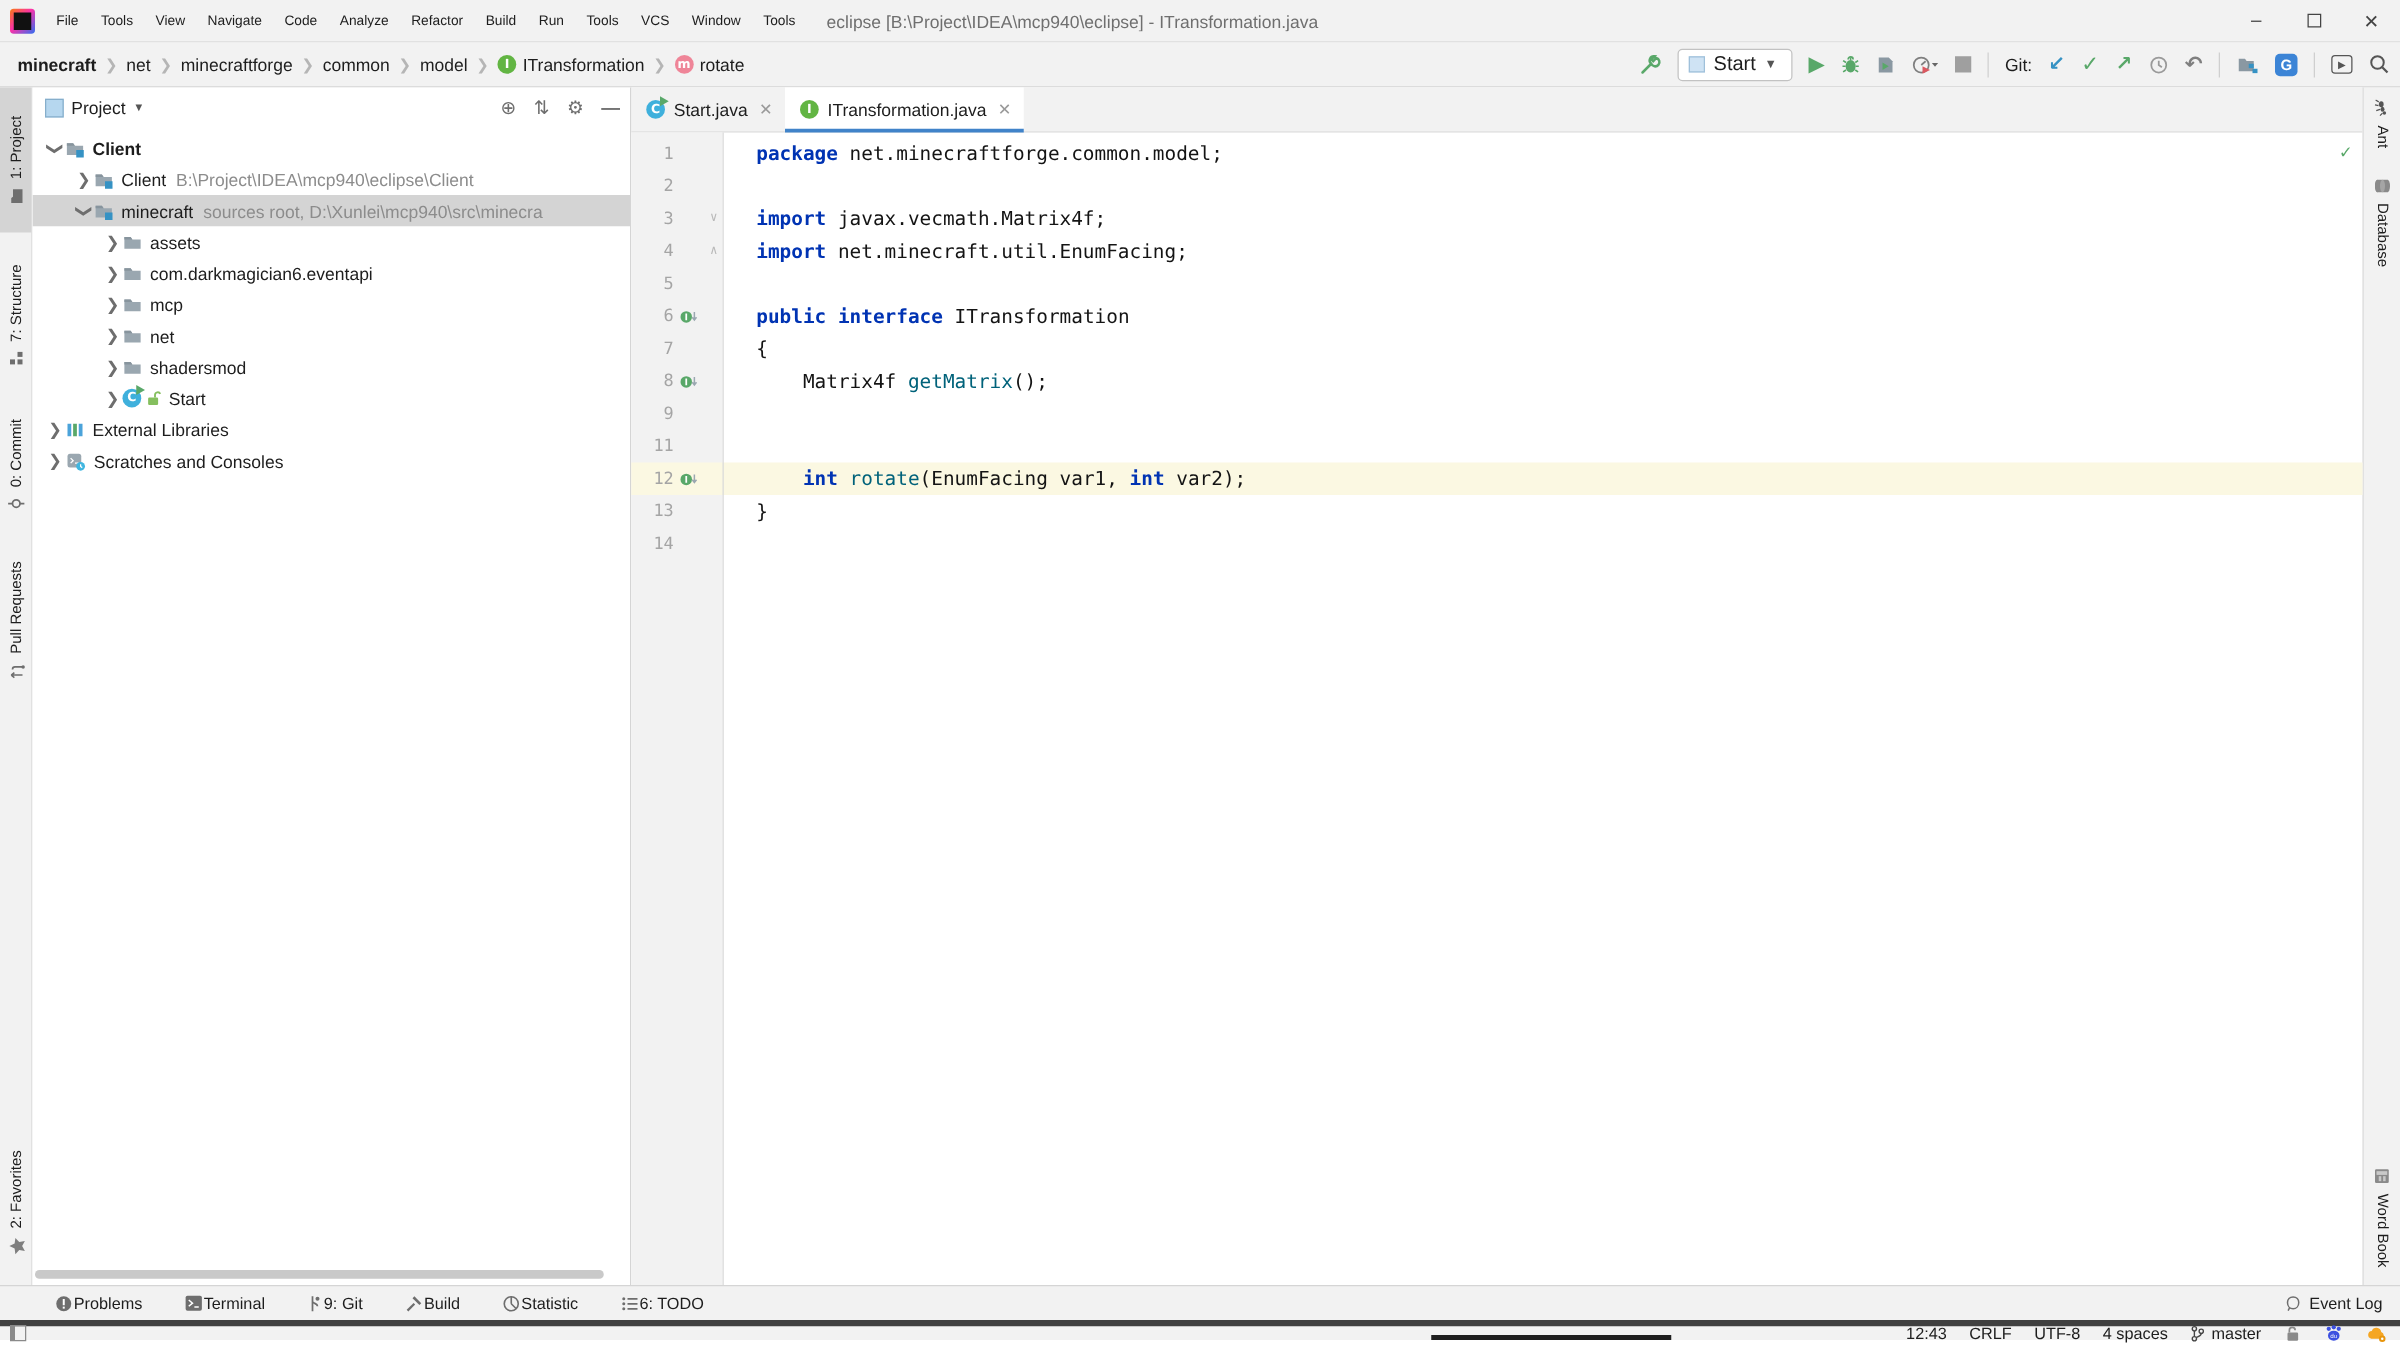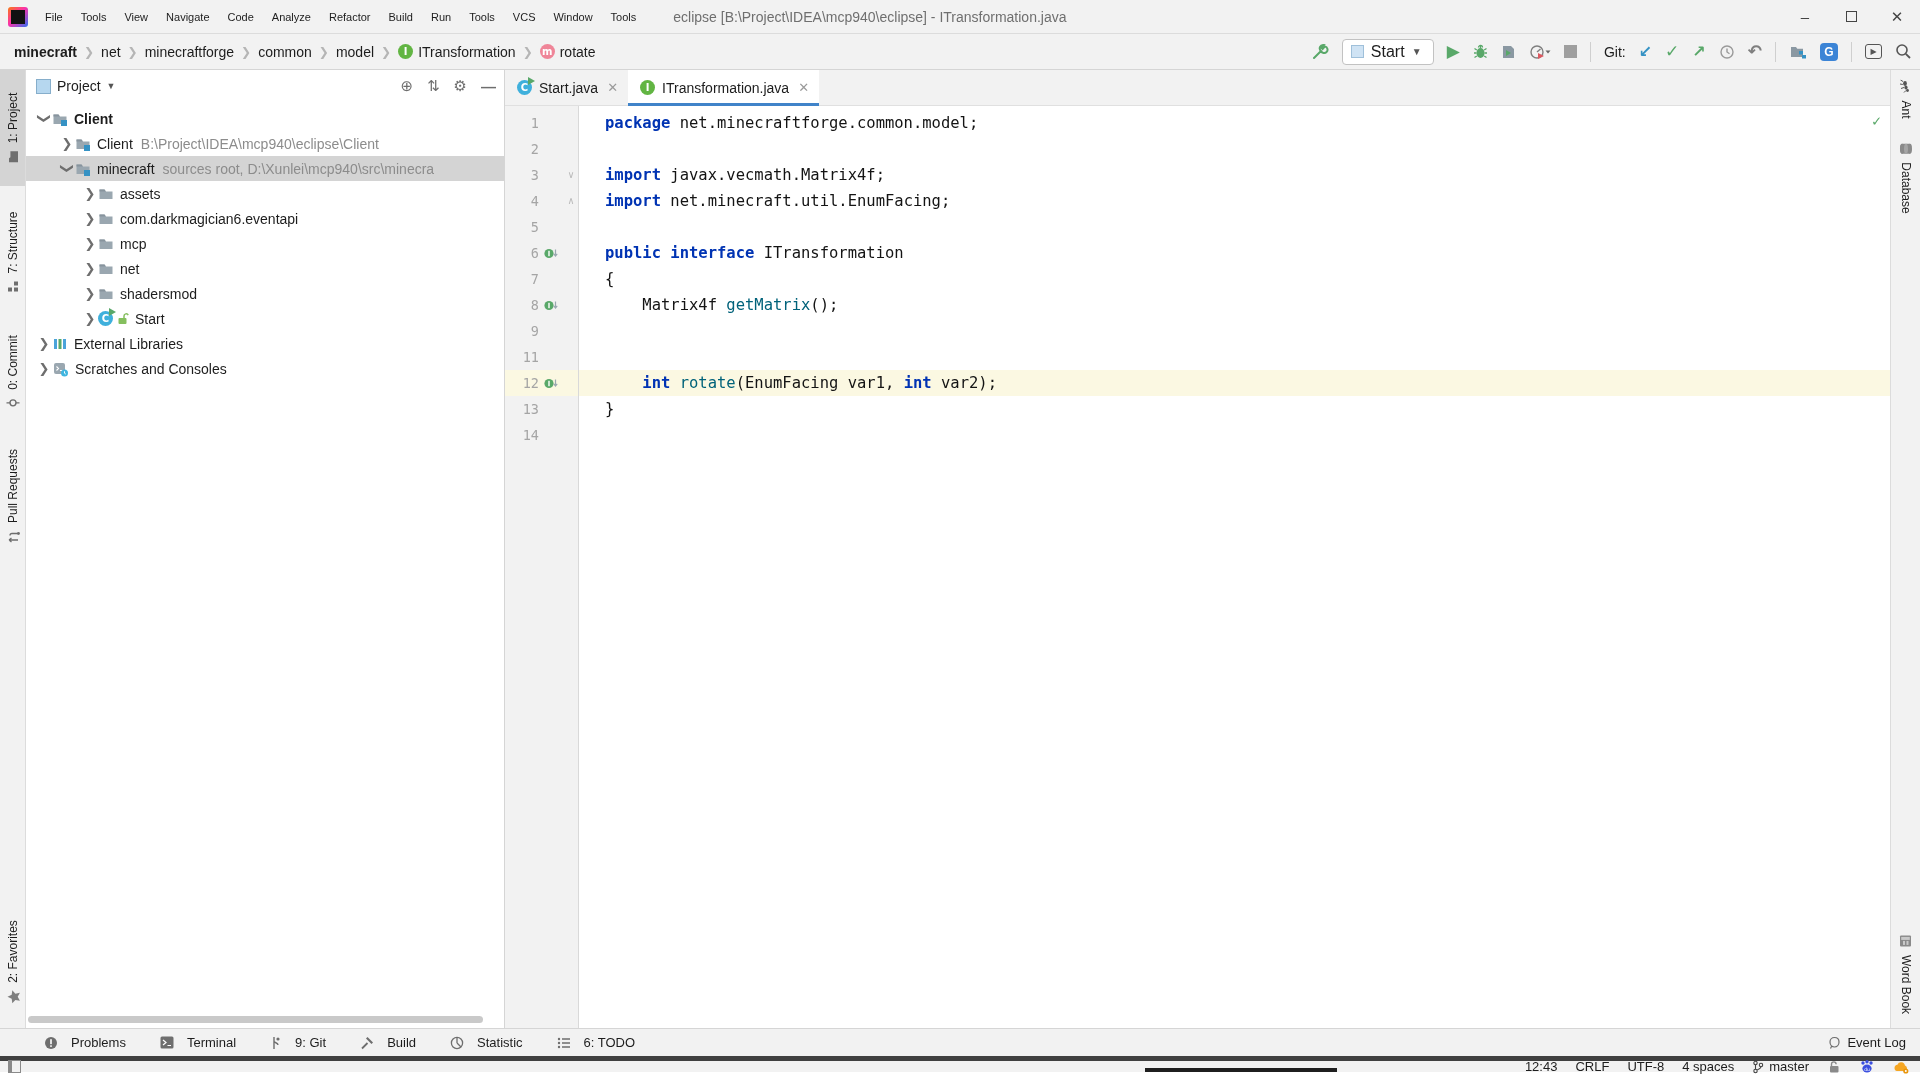--- a/index.html
+++ b/index.html
@@ -6,21 +6,21 @@
   html,body { width:1920px; height:1080px; overflow:hidden; background:#fff;
     font-family:"Liberation Sans","DejaVu Sans",sans-serif; color:#1d1d1d; }
   svg { display:block; }
 
   
   #titlebar { height:34px; background:#f2f2f2; display:flex; align-items:center; border-bottom:1px solid #dcdcdc; }
   .app-logo { width:20px; height:20px; margin:0 8px 0 8px; border-radius:3px;
     background:linear-gradient(135deg,#f97a12,#fc31a8 45%,#2e6ff2); position:relative; }
   .app-logo::after { content:""; position:absolute; left:3px; top:3px; right:3px; bottom:3px; background:#111; }
   .menu-item { padding:0 9px; font-size:11px; line-height:34px; cursor:default; }
-  #window-title { margin-left:28px; font-size:14px; color:#6f6f6f; white-space:nowrap; overflow:hidden; flex:1; }
+  #window-title { margin-left:16px; font-size:14px; color:#6f6f6f; white-space:nowrap; overflow:hidden; flex:1; }
   .win-btns { display:flex; align-items:center; height:100%; }
   .win-btn { width:46px; height:100%; display:flex; align-items:center; justify-content:center; color:#444; font-size:15px; }
   .max-glyph { width:11px; height:11px; border:1.2px solid #444; }
 
   
   #navbar { height:36px; background:#f2f2f2; display:flex; align-items:center; border-bottom:1px solid #d5d5d5; padding:0 8px 0 12px; }
   #breadcrumbs { display:flex; align-items:center; font-size:14px; }
   .crumb { display:flex; align-items:center; gap:5px; padding:0 2px; }
   .crumb.bold { font-weight:bold; }
   .crumb-sep { color:#b5b5b5; margin:0 5px; font-size:12px; }
@@ -89,21 +89,21 @@
   .g-icon { width:25px; flex:0 0 25px; display:flex; align-items:center; justify-content:center; }
   .g-fold { width:14px; flex:0 0 14px; color:#b9b9b9; font-size:10px; text-align:center; }
   .code-cell { white-space:pre; padding-left:27px; }
   .tk-k { color:#0033b3; font-weight:bold; }
   .tk-p { color:#141414; }
   .tk-m { color:#00627a; }
   #inspect-ok { position:absolute; top:6px; right:9px; color:#59a869; font-size:15px; font-weight:bold; z-index:6; }
 
   
   #bottombar { height:28px; background:#f2f2f2; border-top:1px solid #d5d5d5; display:flex; align-items:center; padding:0 14px 0 44px; font-size:13px; gap:34px; }
-  .bb-item { display:flex; align-items:center; gap:13px; }
+  .bb-item { display:flex; align-items:center; gap:1px; }
   #event-log { margin-left:auto; display:flex; align-items:center; gap:6px; }
   #statusbar { height:16px; background:#f2f2f2; border-top:5px solid #404040; display:flex; align-items:center; padding:0 10px 0 8px; font-size:13px; position:relative; }
   .sb-left-icon { width:13px; height:13px; border:1.2px solid #8a8a8a; border-left-width:4px; }
   #sb-right { margin-left:auto; display:flex; align-items:center; gap:18px; }
   .sb-item { display:flex; align-items:center; gap:5px; }
   .taskbar-sliver { position:absolute; left:1145px; bottom:0; width:192px; height:4px; background:#1f1f1f; }
 </style>
 </head>
 <body>
 

